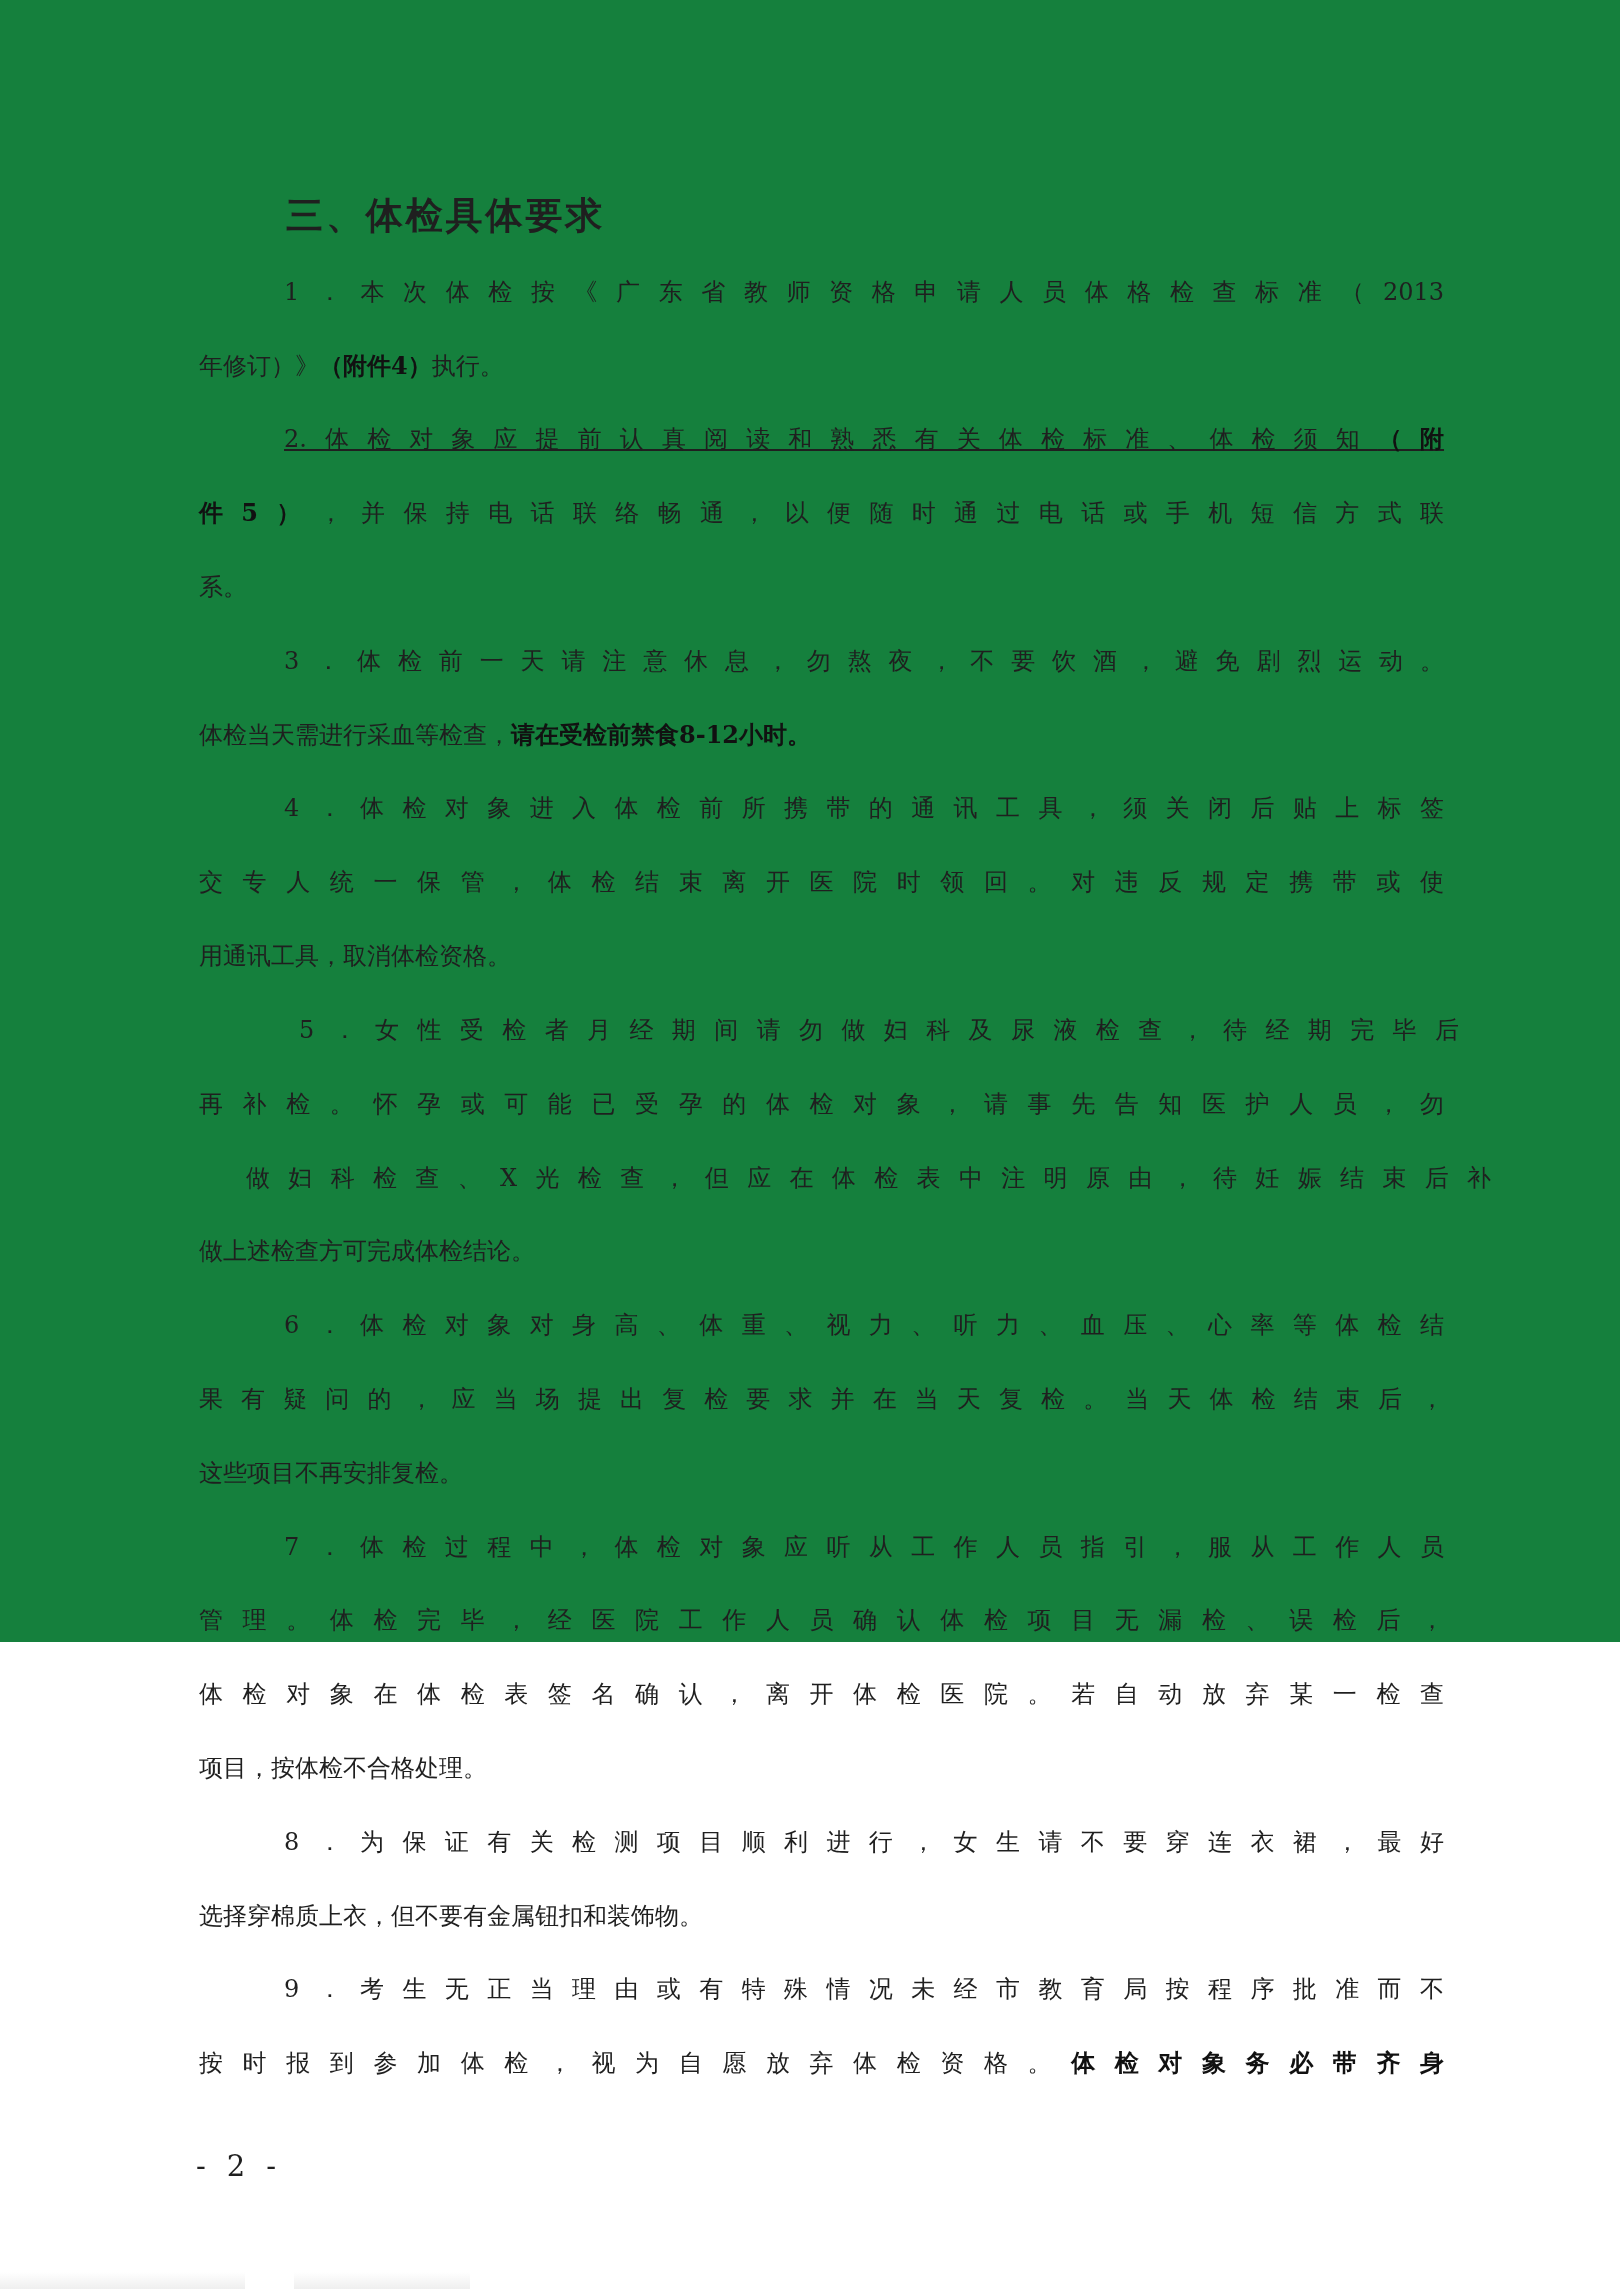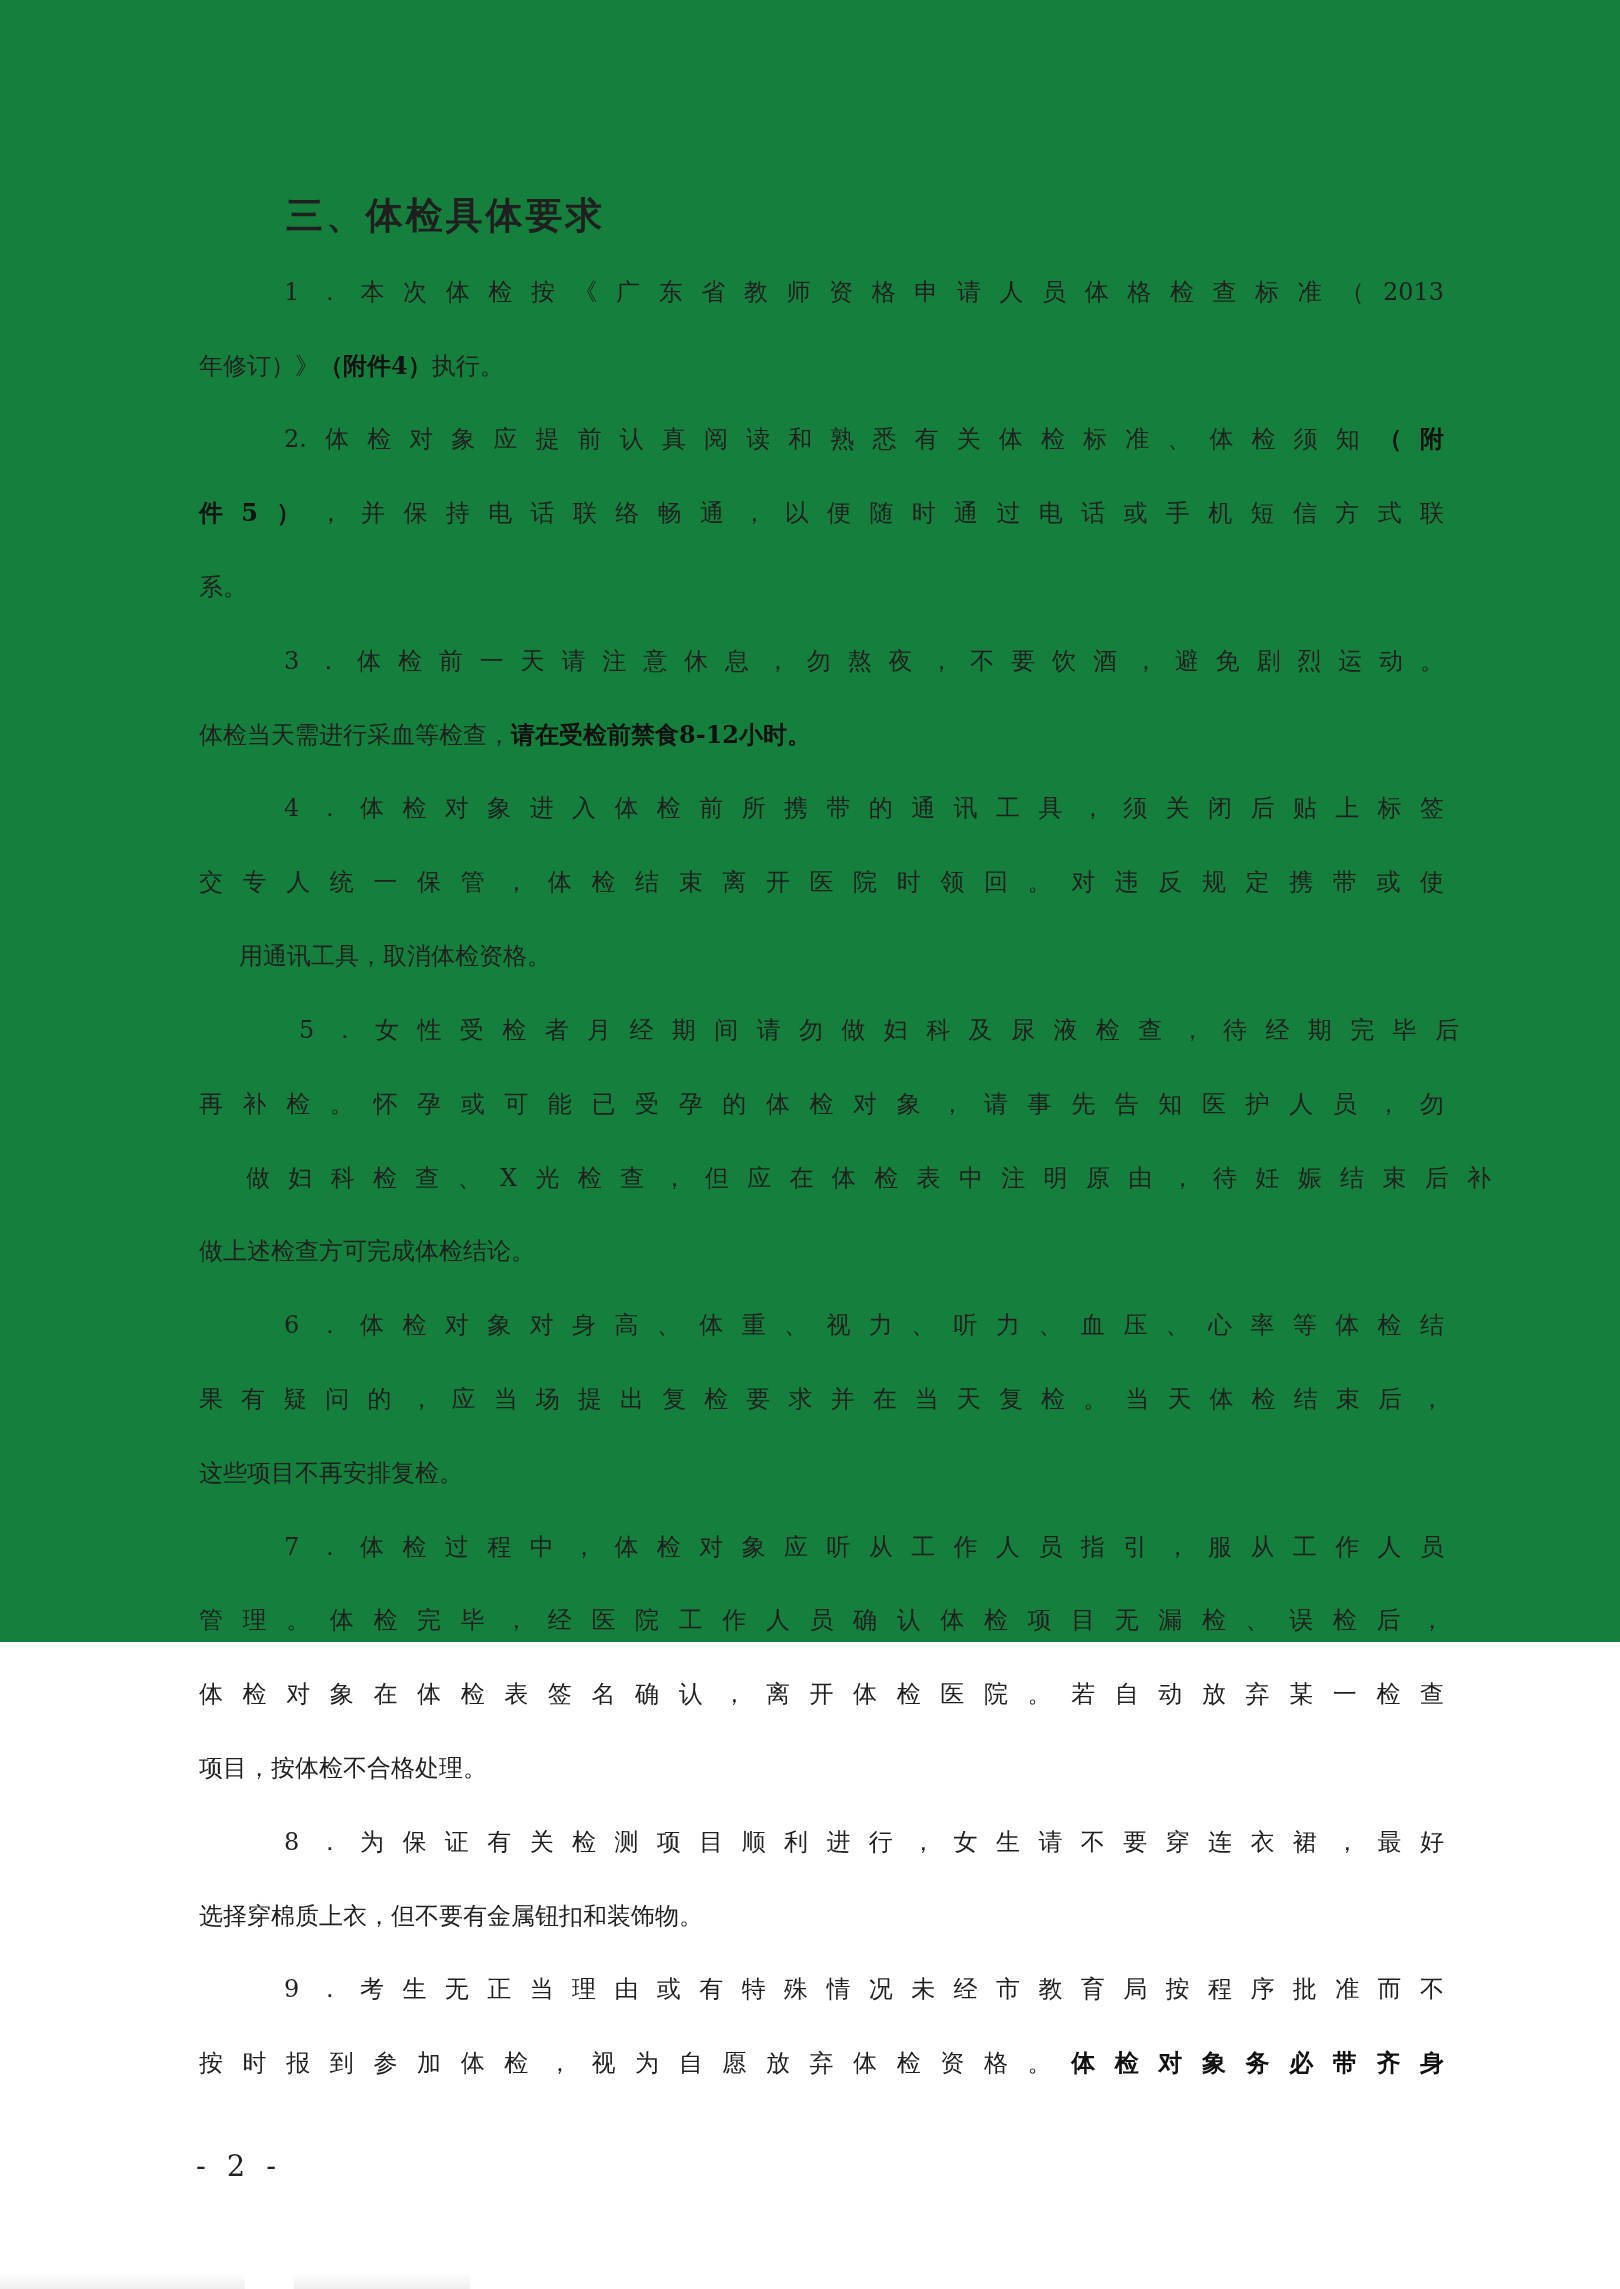--- a/index.html
+++ b/index.html
@@ -77,28 +77,28 @@
 </head>
 <body>
 
 <div class="page">
 
   <div class="line heading" style="top:178px;">三、体检具体要求</div>
 
   <div id="lines">
       <div class="line indent" style="top: 255px;"><span class="seg">1．本次体检按《广东省教师资格申请人员体格检查标准（2013</span></div>
       <div class="line last" style="top: 329px;"><span class="seg">年修订）》</span><span class="seg bold">（附件4）</span><span class="seg">执行。</span></div>
-      <div class="line indent" style="top: 402px;"><span class="seg">2.体检对象应提前认真阅读和熟悉有关体检标准、体检须知</span><span class="seg bold">（附</span></div>
+      <div class="line indent" style="top: 402px; text-decoration: underline;"><span class="seg">2.体检对象应提前认真阅读和熟悉有关体检标准、体检须知</span><span class="seg bold">（附</span></div>
       <div class="line" style="top: 476px;"><span class="seg bold">件5）</span><span class="seg">，并保持电话联络畅通，以便随时通过电话或手机短信方式联</span></div>
       <div class="line last" style="top: 550px;"><span class="seg">系。</span></div>
       <div class="line indent" style="top: 624px;"><span class="seg">3．体检前一天请注意休息，勿熬夜，不要饮酒，避免剧烈运动。</span></div>
       <div class="line last" style="top: 698px;"><span class="seg">体检当天需进行采血等检查，</span><span class="seg bold">请在受检前禁食8-12小时。</span></div>
       <div class="line indent" style="top: 771px;"><span class="seg">4．体检对象进入体检前所携带的通讯工具，须关闭后贴上标签</span></div>
       <div class="line" style="top: 845px;"><span class="seg">交专人统一保管，体检结束离开医院时领回。对违反规定携带或使</span></div>
-      <div class="line last" style="top: 919px; margin-left: 40px;"><span class="seg">用通讯工具，取消体检资格。</span></div>
+      <div class="line last" style="top: 919px;"><span class="seg">用通讯工具，取消体检资格。</span></div>
       <div class="line indent" style="top: 993px; margin-left: 15px;"><span class="seg">5．女性受检者月经期间请勿做妇科及尿液检查，待经期完毕后</span></div>
       <div class="line" style="top: 1067px;"><span class="seg">再补检。怀孕或可能已受孕的体检对象，请事先告知医护人员，勿</span></div>
       <div class="line" style="top: 1141px; margin-left: 47px;"><span class="seg">做妇科检查、X光检查，但应在体检表中注明原由，待妊娠结束后补</span></div>
       <div class="line last" style="top: 1214px;"><span class="seg">做上述检查方可完成体检结论。</span></div>
       <div class="line indent" style="top: 1288px;"><span class="seg">6．体检对象对身高、体重、视力、听力、血压、心率等体检结</span></div>
       <div class="line" style="top: 1362px;"><span class="seg">果有疑问的，应当场提出复检要求并在当天复检。当天体检结束后，</span></div>
       <div class="line last" style="top: 1436px;"><span class="seg">这些项目不再安排复检。</span></div>
       <div class="line indent" style="top: 1510px;"><span class="seg">7．体检过程中，体检对象应听从工作人员指引，服从工作人员</span></div>
       <div class="line" style="top: 1583px;"><span class="seg">管理。体检完毕，经医院工作人员确认体检项目无漏检、误检后，</span></div>
       <div class="line" style="top: 1657px;"><span class="seg">体检对象在体检表签名确认，离开体检医院。若自动放弃某一检查</span></div>

